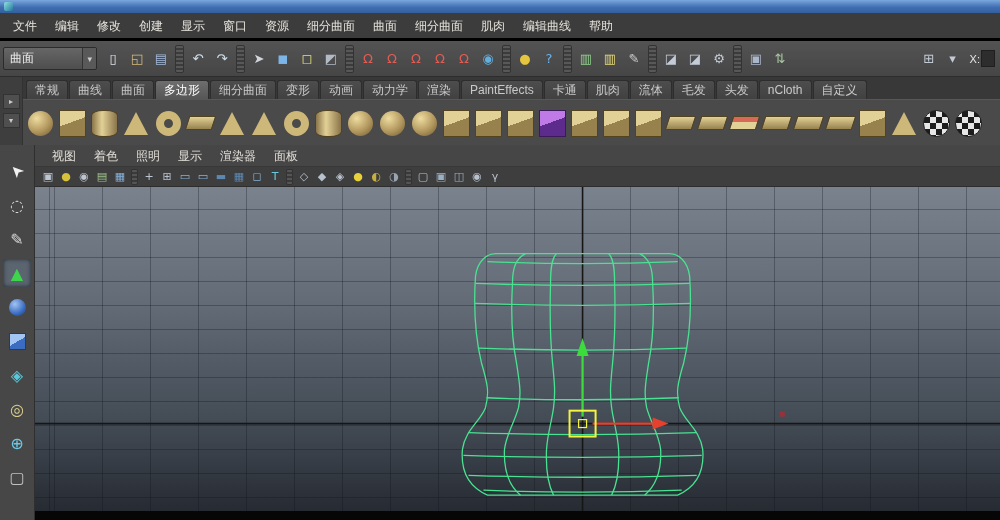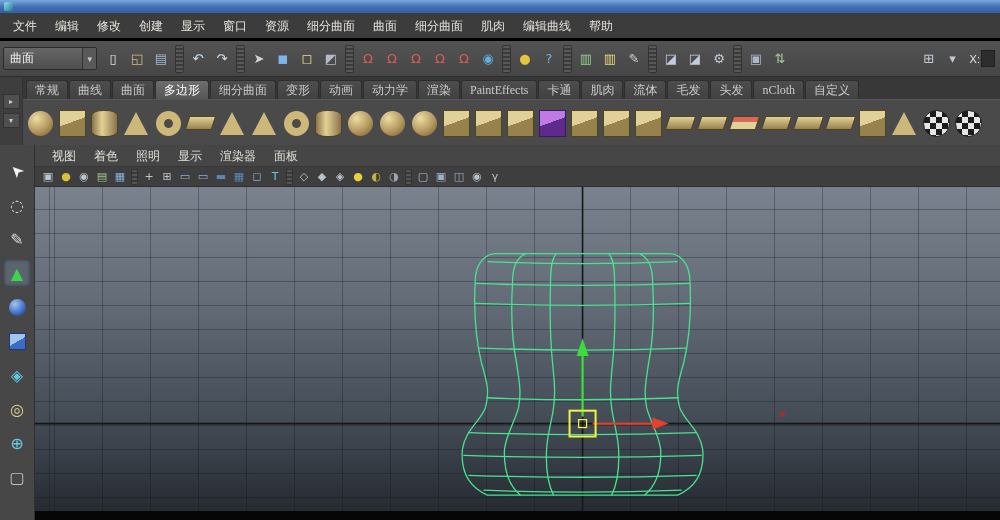--- a/index.html
+++ b/index.html
@@ -32,21 +32,21 @@
   .axis-label{color:#e6e6e6;font-size:11px;margin-left:4px;}
   .axis-field{width:12px;height:15px;background:#2d2d2d;border:1px solid #1f1f1f;}
 
   
   .shelfwrap{display:flex;height:68px;}
   .shelf-side{width:22px;background:#3e3e3e;border-right:1px solid #323232;display:flex;
               flex-direction:column;align-items:center;justify-content:center;gap:4px;}
   .sbtn{width:15px;height:13px;background:#4f4f4f;border:1px solid #333;color:#ccc;font-size:8px;
         display:flex;align-items:center;justify-content:center;cursor:default;}
   .shelf-main{flex:1;min-width:0;}
-  .shelf-tabs{height:22px;background:#383838;display:flex;align-items:flex-end;gap:1px;padding-left:3px;overflow:hidden;font-family:Liberation Serif, serif;}
+  .shelf-tabs{height:22px;background:#383838;display:flex;align-items:flex-end;gap:1px;padding-left:3px;overflow:hidden;}
   .shelf-tab{font-size:12px;color:#c9c9c9;background:linear-gradient(#4d4d4d,#414141);
              border:1px solid #2d2d2d;border-bottom:none;border-radius:3px 3px 0 0;
              padding:2px 8px;line-height:14px;white-space:nowrap;cursor:default;}
   .shelf-tab.active{background:linear-gradient(#6e6e6e,#565656);color:#fff;}
   .shelf-icons{height:46px;background:#4a4a4a;border-top:1px solid #575757;display:flex;
                align-items:center;gap:2px;padding:0 2px;overflow:hidden;}
   .shelficon{width:30px;height:40px;display:flex;align-items:center;justify-content:center;flex:0 0 auto;cursor:default;}
   .shape{width:25px;height:25px;}
   .shape-sphere{border-radius:50%;background:radial-gradient(circle at 35% 30%,#eedc9f,#b2975e 55%,#6c5832);}
   .shape-cube{background:linear-gradient(160deg,#e2d196 0 45%,#97824e 45%);border:1px solid #54431f;}

